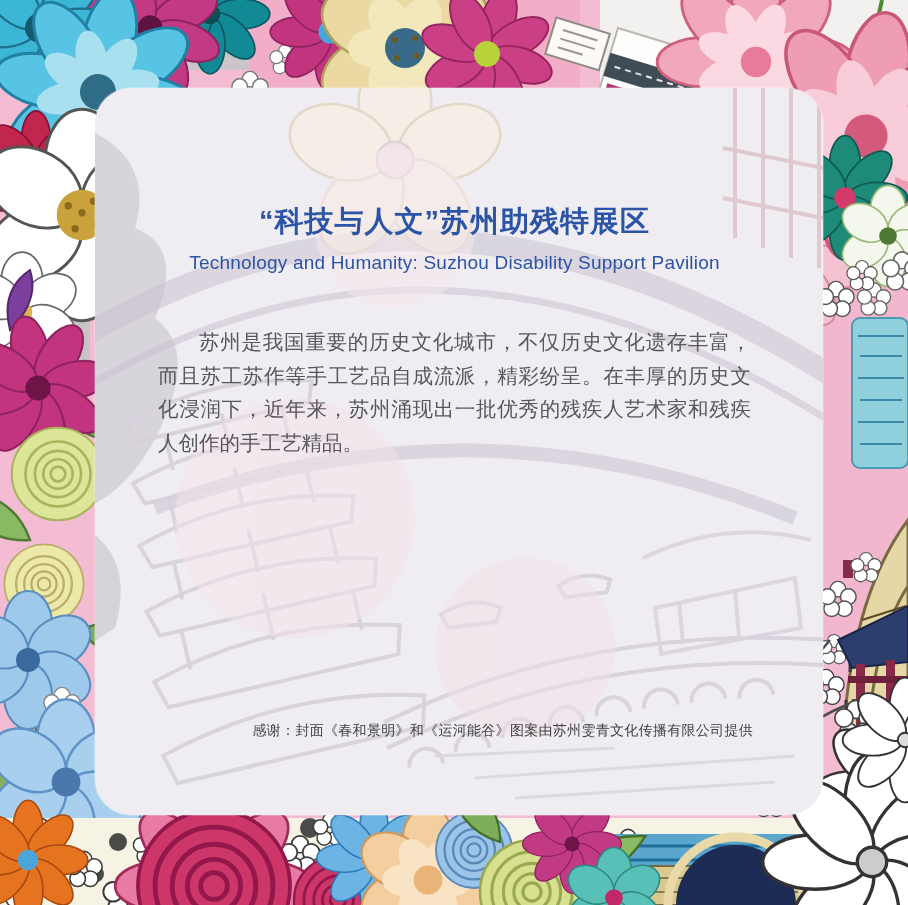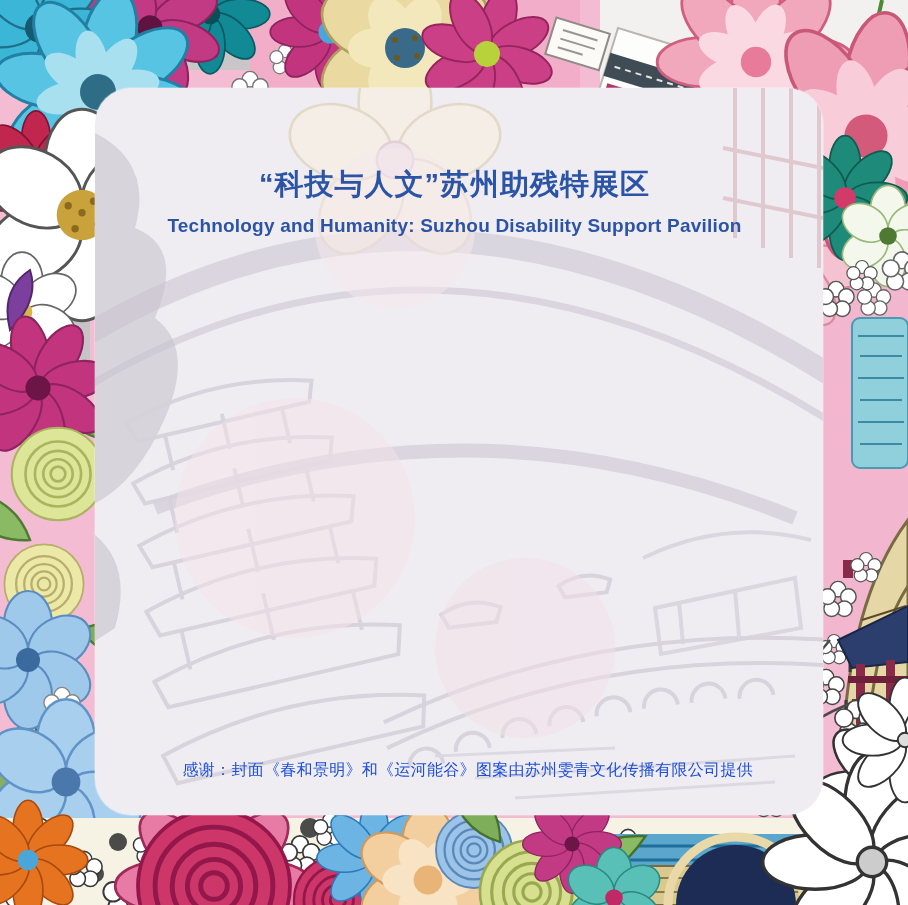--- a/index.html
+++ b/index.html
@@ -10,37 +10,37 @@
   }
   .stage{position:absolute;inset:0;width:908px;height:905px;}
   svg.collage{position:absolute;left:0;top:0;}
   
   .card{
     position:absolute;left:95px;top:88px;width:728px;height:727px;
     background:#efedf2;border-radius:36px;overflow:hidden;
     box-shadow:0 0 0 1px rgba(255,255,255,.25);
   }
   .card-sketch{position:absolute;left:0;top:0;z-index:1;}
-  .card-content{position:absolute;inset:0;z-index:2;padding:80px 72px 0 63px;box-sizing:border-box;}
+  .card-content{position:absolute;inset:0;z-index:2;padding:80px 72px 0 63px;box-sizing:border-box;margin-top:37px;}
   h1.title{
     margin:0;text-align:center;font-size:29px;line-height:1.15;font-weight:bold;
     color:#2b54a7;letter-spacing:1px;
   }
   h2.subtitle{
-    margin:14px 0 0;text-align:center;font-size:19px;line-height:1.2;font-weight:bold;
+    margin:14px 0 0;text-align:center;font-size:19px;line-height:1.2;font-weight:normal;
     color:#2b54a7;letter-spacing:.2px;
   }
   .body-text{margin-top:50px;}
   .body-text p{
     margin:0;text-indent:2em;font-size:20.5px;line-height:33.5px;
     color:#57575b;text-align:justify;letter-spacing:0;
   }
   .credit{
-    position:absolute;top:672px;right:70px;z-index:2;
-    font-size:16px;color:#1d4ed8;letter-spacing:.3px;
+    position:absolute;top:634px;right:70px;z-index:2;
+    font-size:14px;color:#404040;letter-spacing:.3px;
   }
 </style>
 </head>
 <body>
 
 <div class="stage">
 
   <svg class="collage" width="908" height="905" viewBox="0 0 908 905" aria-hidden="true">
     <defs>
       <g id="p8">
@@ -497,18 +497,19 @@
         <circle cx="200" cy="430" r="120" fill="#f5e3ea"></circle>
         <circle cx="430" cy="560" r="90" fill="#f3e0e8"></circle>
         <circle cx="300" cy="140" r="80" fill="#f6e9ee"></circle>
       </g>
     </svg>
 
     <div class="card-content">
       <h1 class="title">“科技与人文”苏州助残特展区</h1>
       <h2 class="subtitle">Technology and Humanity: Suzhou Disability Support Pavilion</h2>
       <div class="body-text">
+        <p>苏州是我国重要的历史文化城市，不仅历史文化遗存丰富，而且苏工苏作等手工艺品自成流派，精彩纷呈。在丰厚的历史文化浸润下，近年来，苏州涌现出一批优秀的残疾人艺术家和残疾人创作的手工艺精品。</p>
       </div>
     </div>
     <div class="credit">感谢：封面《春和景明》和《运河能谷》图案由苏州雯青文化传播有限公司提供</div>
   </div>
 
 </div>
 
 </body></html>

